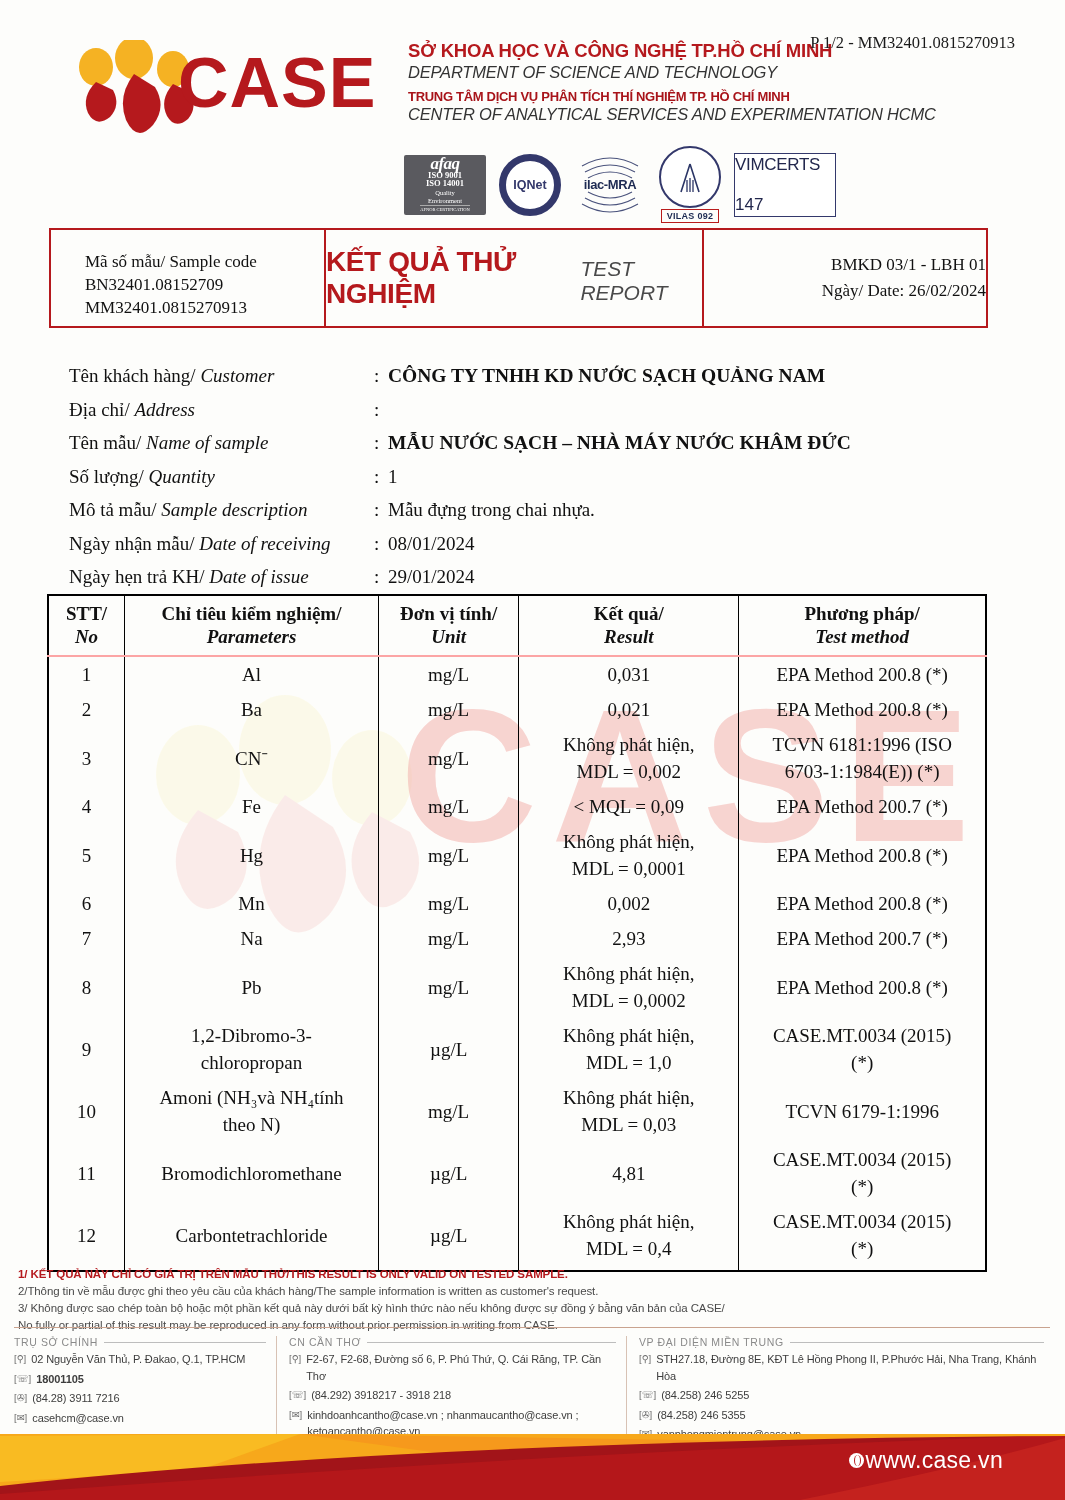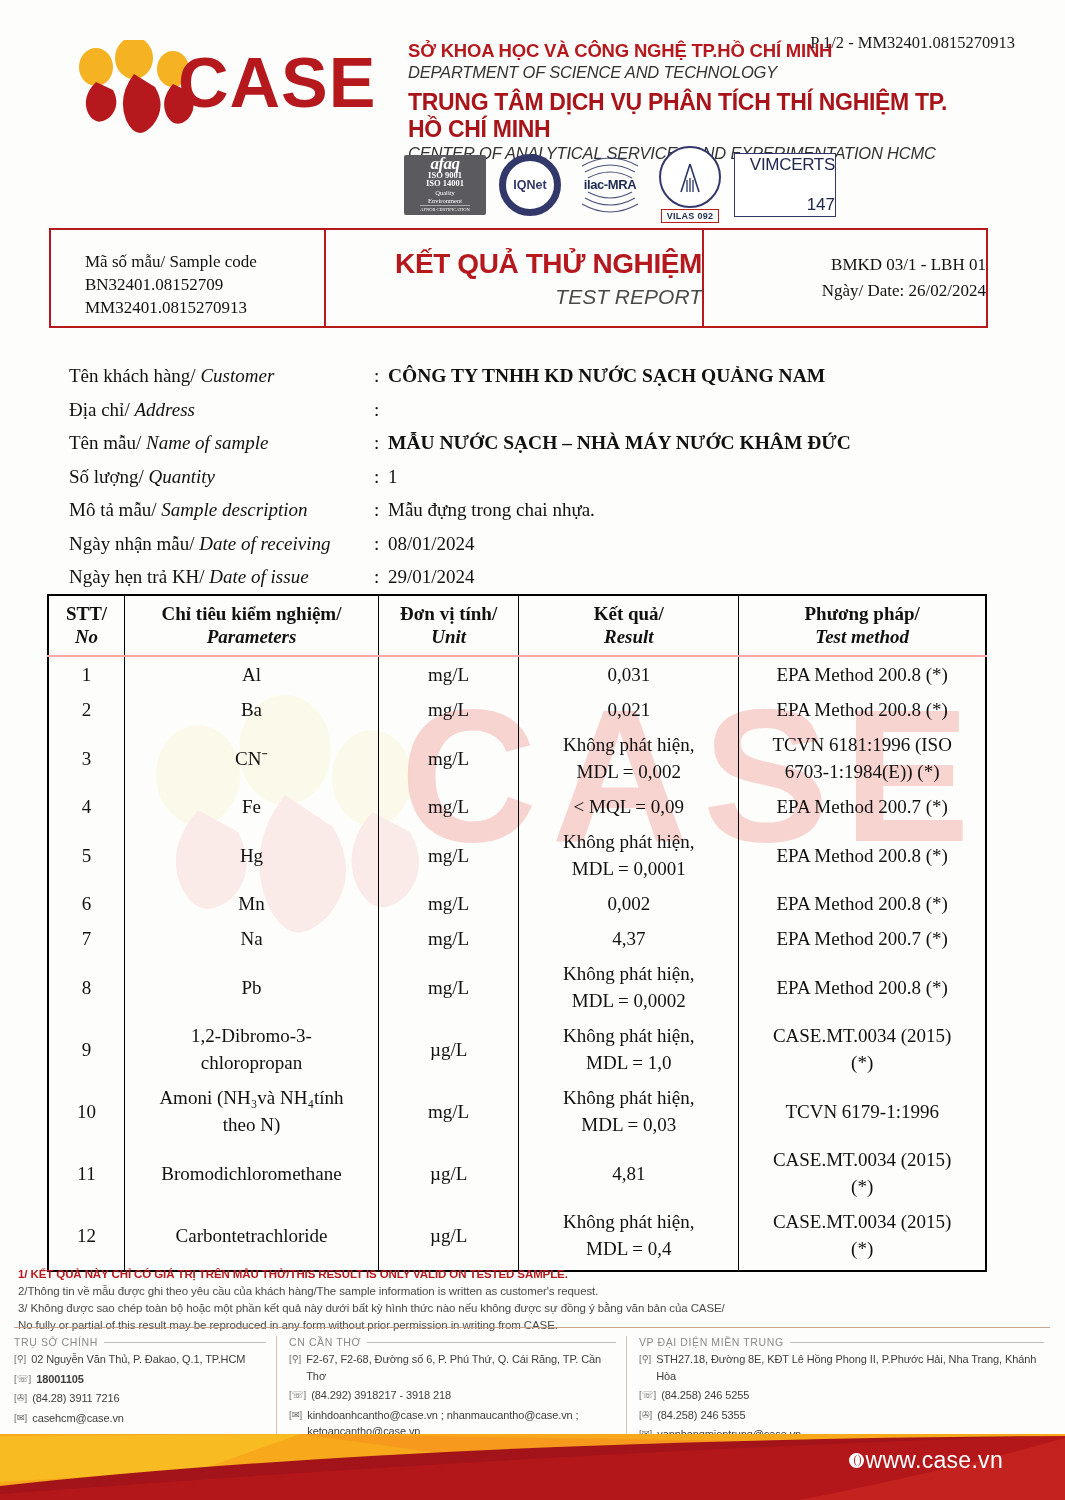--- a/index.html
+++ b/index.html
@@ -26,21 +26,21 @@
   .header{position:absolute;left:0;top:0;width:1065px;height:215px;z-index:3;}
   .logo-mark{position:absolute;left:72px;top:40px;width:130px;height:100px;}
   .logo-word{
     position:absolute;left:178px;top:48px;
     font-family:"Liberation Sans",sans-serif;font-weight:bold;
     font-size:70px;color:#b5191d;letter-spacing:1px;line-height:1;
   }
   .org{position:absolute;left:408px;top:40px;width:560px;}
   .org .l1{font-family:"Liberation Sans",sans-serif;font-size:18.5px;font-weight:bold;color:#b5191d;letter-spacing:-.2px;}
   .org .l2{font-family:"Liberation Sans",sans-serif;font-size:16.5px;font-style:italic;color:#333;letter-spacing:-.2px;margin-top:1px;}
-  .org .l3{font-family:"Liberation Sans",sans-serif;font-size:23px;font-weight:bold;color:#a8141a;letter-spacing:-.3px;margin-top:7px;}
+  .org .l3{font-family:"Liberation Sans",sans-serif;font-size:13px;font-weight:bold;color:#a8141a;letter-spacing:-.3px;margin-top:7px;}
   .org .l4{font-family:"Liberation Sans",sans-serif;font-size:16.5px;font-style:italic;color:#333;letter-spacing:-.2px;margin-top:1px;}
   .pageref{
     position:absolute;right:50px;top:33px;
     font-family:"Liberation Serif",serif;font-size:16.5px;color:#1a1a1a;
   }
 
   
   .certs{position:absolute;left:404px;top:146px;display:flex;align-items:center;gap:13px;}
   .cert-afaq{width:82px;height:60px;background:#5a5a5f;color:#fff;border-radius:2px;
     display:flex;flex-direction:column;align-items:center;justify-content:flex-start;
@@ -54,31 +54,31 @@
   .cert-ring .txt{position:absolute;inset:0;display:flex;align-items:center;justify-content:center;
     font-family:"Liberation Sans",sans-serif;font-size:12.5px;font-weight:bold;color:#33386b;}
   .cert-ilac{width:72px;height:62px;position:relative;display:flex;align-items:center;justify-content:center;}
   .cert-ilac .lbl{font-family:"Liberation Sans",sans-serif;font-size:13px;font-weight:bold;color:#1d2a52;position:relative;z-index:2;letter-spacing:-.4px;}
   .cert-vilas{display:flex;flex-direction:column;align-items:center;}
   .cert-vilas .circ{width:58px;height:58px;border-radius:50%;border:2px solid #33386b;
     display:flex;align-items:center;justify-content:center;position:relative;background:#fff;}
   .cert-vilas .box{border:1px solid #b91c1c;font-family:"Liberation Sans",sans-serif;
     font-size:9px;font-weight:bold;color:#1d2a52;padding:1px 5px;margin-top:1px;letter-spacing:.3px;}
   .cert-vim{border:1.5px solid #33386b;width:100px;height:62px;display:flex;flex-direction:column;
-    align-items:flex-end;justify-content:center;background:#fff;gap:20px;}
+    align-items:flex-start;justify-content:center;background:#fff;gap:20px;}
   .cert-vim .v1{font-family:"Liberation Sans",sans-serif;font-size:17px;color:#22274d;letter-spacing:-.3px;}
   .cert-vim .v2{font-family:"Liberation Sans",sans-serif;font-size:17px;color:#22274d;}
 
   
   .titlebox{position:absolute;left:49px;top:228px;width:935px;height:96px;
     border:2px solid #b5191d;display:flex;z-index:3;background:rgba(255,255,255,.0);}
   .tb-left{width:275px;border-right:2px solid #b5191d;padding:20px 0 0 34px;box-sizing:border-box;}
   .tb-left div{font-size:17px;line-height:23px;}
-  .tb-mid{flex:1;border-right:2px solid #b5191d;display:flex;flex-direction:column;
-    align-items:flex-end;justify-content:center;margin-left:40px;}
+  .tb-mid{flex:1;border-right:2px solid #b5191d;display:flex;
+    align-items:center;justify-content:center;}
   .tb-mid .vn{font-family:"Liberation Sans",sans-serif;font-weight:bold;font-size:28px;
     color:#b5191d;letter-spacing:-.4px;}
   .tb-mid .en{font-family:"Liberation Sans",sans-serif;font-style:italic;font-size:21px;
     color:#4a4a4a;margin-top:5px;}
   .tb-right{width:282px;display:flex;flex-direction:column;justify-content:center;padding-left:26px;box-sizing:border-box;align-items:flex-end;}
   .tb-right div{font-size:17px;line-height:26px;}
 
   
   .info{position:absolute;left:49px;top:365px;width:960px;z-index:3;margin-left:20px;}
   .info-row{display:flex;height:33.5px;align-items:baseline;}
@@ -430,21 +430,21 @@
         <tr>
           <td class="c-no">7</td>
           <td class="c-par">
             <span class="cellwrap">
               <span>Na</span>
             </span>
           </td>
           <td class="c-unit">mg/L</td>
           <td class="c-res">
             <span class="cellwrap">
-              <span>4,37</span>
+              <span>2,93</span>
             </span>
           </td>
           <td class="c-met">
             <span class="cellwrap">
               <span>EPA Method 200.7 (*)</span>
             </span>
           </td>
         </tr>
         <tr>
           <td class="c-no">8</td>

